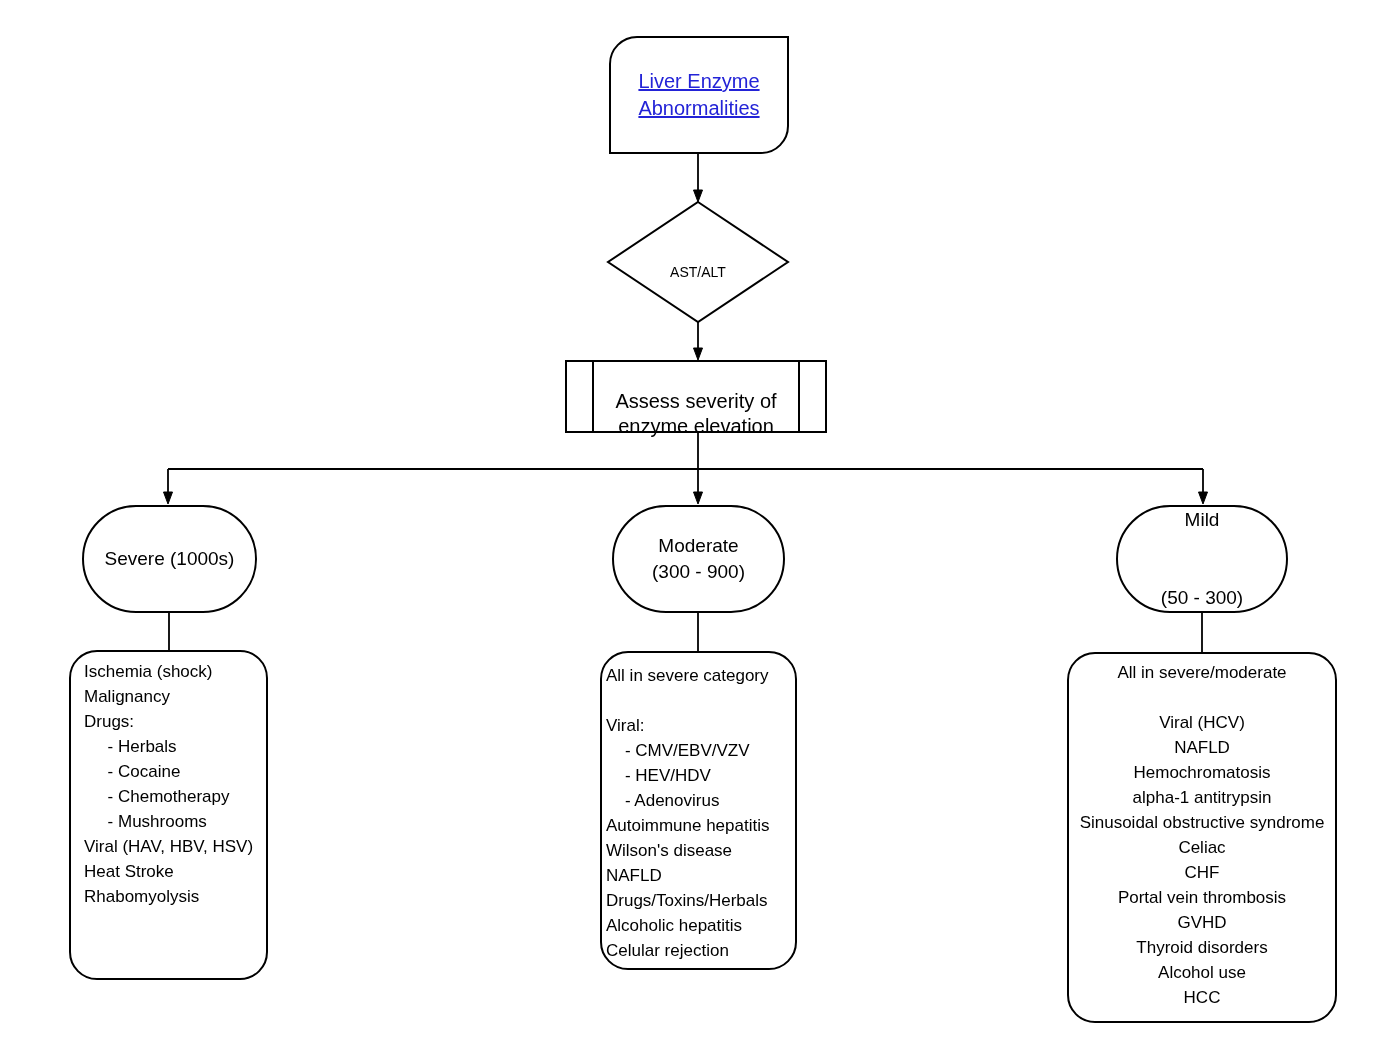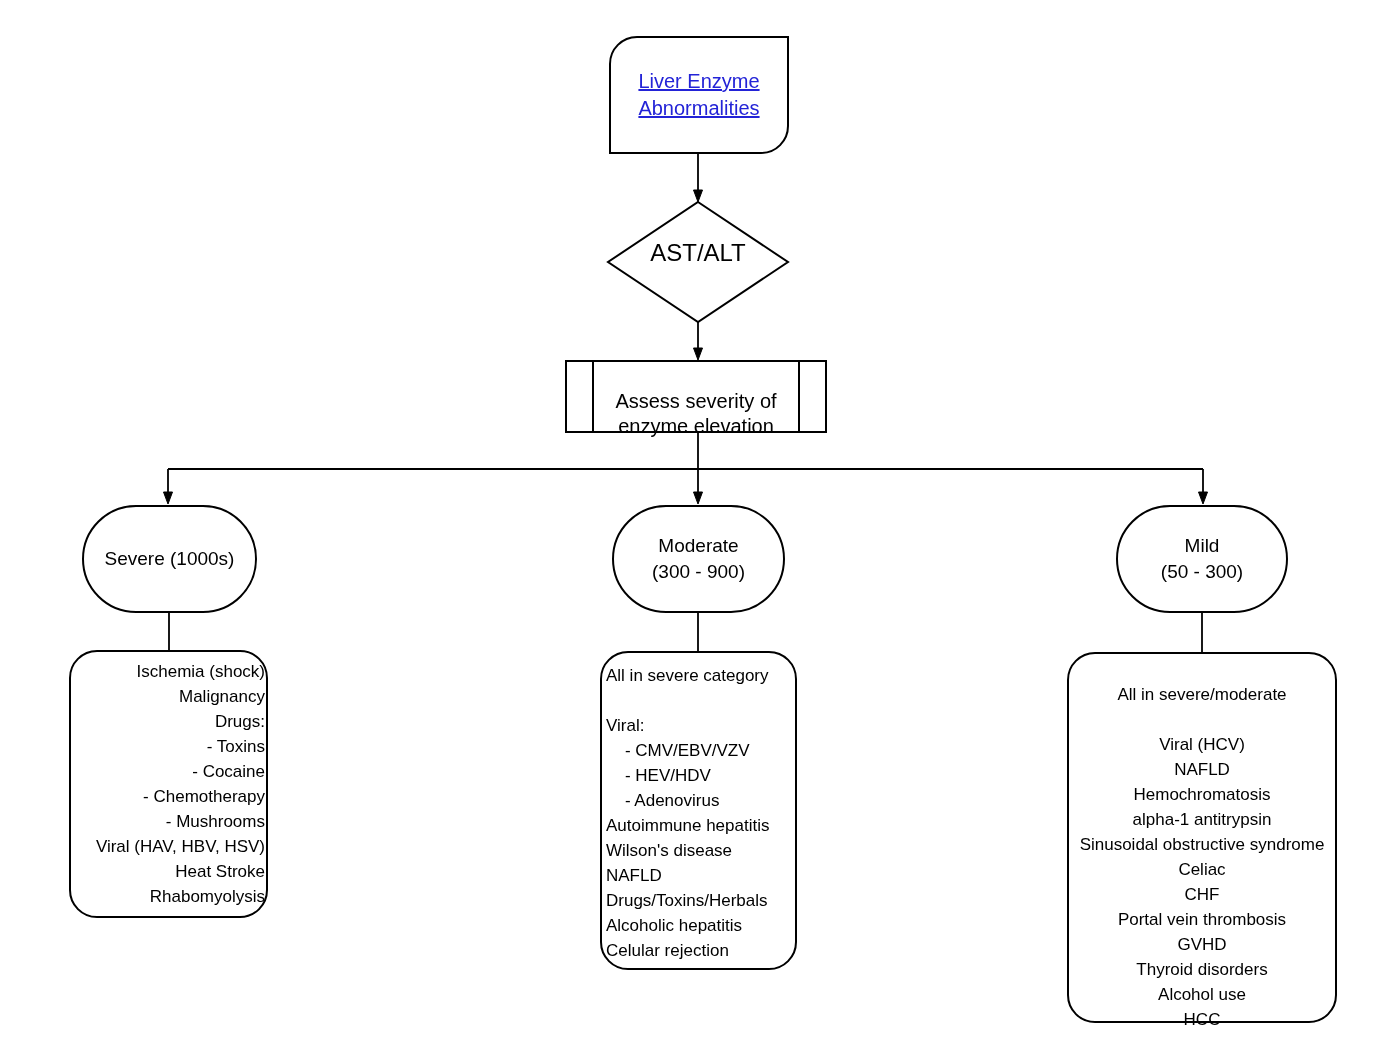--- a/index.html
+++ b/index.html
@@ -39,63 +39,63 @@
   }
   #title-card .link-text {
     font-size: 20px; line-height: 27px;
     text-decoration: underline;
     width: 160px;
   }
 
   
   #decision-label {
     position: absolute;
-    left: 608px; top: 193px; width: 180px; height: 120px;
+    left: 608px; top: 212px; width: 180px; height: 120px;
     display: flex; align-items: center; justify-content: center;
-    font-size: 24px;
+    font-size: 14px;
     z-index: 3;
   }
 
   
   #process-box {
     left: 565px; top: 360px; width: 262px; height: 73px;
   }
   #process-box .proc-label { font-size: 20px; line-height: 25px; width: 204px; margin-top: 35px; }
   .proc-bar {
     position: absolute; top: 0; bottom: 0; width: 0;
     border-left: 2px solid #000000;
   }
   .proc-bar.left  { left: 25px; }
   .proc-bar.right { right: 25px; }
 
   
   .oval { border-radius: 54px; }
   #oval-severe   { left: 82px;   top: 505px; width: 175px; height: 108px; }
   #oval-moderate { left: 612px;  top: 505px; width: 173px; height: 108px; }
-  #oval-mild     { left: 1116px; top: 505px; width: 172px; height: 108px; }
+  #oval-mild     { left: 1116px; top: 505px; width: 172px; height: 108px; justify-content: space-between; }
 
   
   .list-box {
     position: absolute;
     box-sizing: border-box;
     background: #ffffff;
     border: 2px solid #000000;
     border-radius: 28px;
     z-index: 2;
     font-size: 17px;
   }
   .list-line {
     height: 25px;
     line-height: 25px;
     white-space: pre;
     overflow: hidden;
   }
-  #list-severe   { left: 69px;   top: 650px; width: 199px; height: 268px; padding: 7px 1px 0 4px; text-align: right; }
+  #list-severe   { left: 69px;   top: 650px; width: 199px; height: 330px; padding: 7px 1px 0 13px; }
   #list-moderate { left: 600px;  top: 651px; width: 197px; height: 319px; padding: 10px 1px 0 4px; }
-  #list-mild     { left: 1067px; top: 652px; width: 270px; height: 371px; padding: 28px 0 0 0; text-align: center; }
+  #list-mild     { left: 1067px; top: 652px; width: 270px; height: 371px; padding: 6px 0 0 0; text-align: center; }
 </style>
 </head>
 <body>
 
 <div id="canvas">
 
   <svg class="connector-layer" viewBox="0 0 1382 1060" xmlns="http://www.w3.org/2000/svg">
 
     <polygon points="698,202 788,262 698,322 608,262" fill="#ffffff" stroke="#000000" stroke-width="2"></polygon>
 
@@ -143,21 +143,21 @@
   </div>
   <div id="oval-mild" class="node oval">
     <span class="node-label">Mild</span>
     <span class="node-label">(50 - 300)</span>
   </div>
 
   <div id="list-severe" class="list-box">
     <div class="list-line">Ischemia (shock)</div>
     <div class="list-line">Malignancy</div>
     <div class="list-line">Drugs:</div>
-    <div class="list-line">     - Toxins</div>
+    <div class="list-line">     - Herbals</div>
     <div class="list-line">     - Cocaine</div>
     <div class="list-line">     - Chemotherapy</div>
     <div class="list-line">     - Mushrooms</div>
     <div class="list-line">Viral (HAV, HBV, HSV)</div>
     <div class="list-line">Heat Stroke</div>
     <div class="list-line">Rhabomyolysis</div>
   </div>
 
   <div id="list-moderate" class="list-box">
     <div class="list-line">All in severe category</div>

